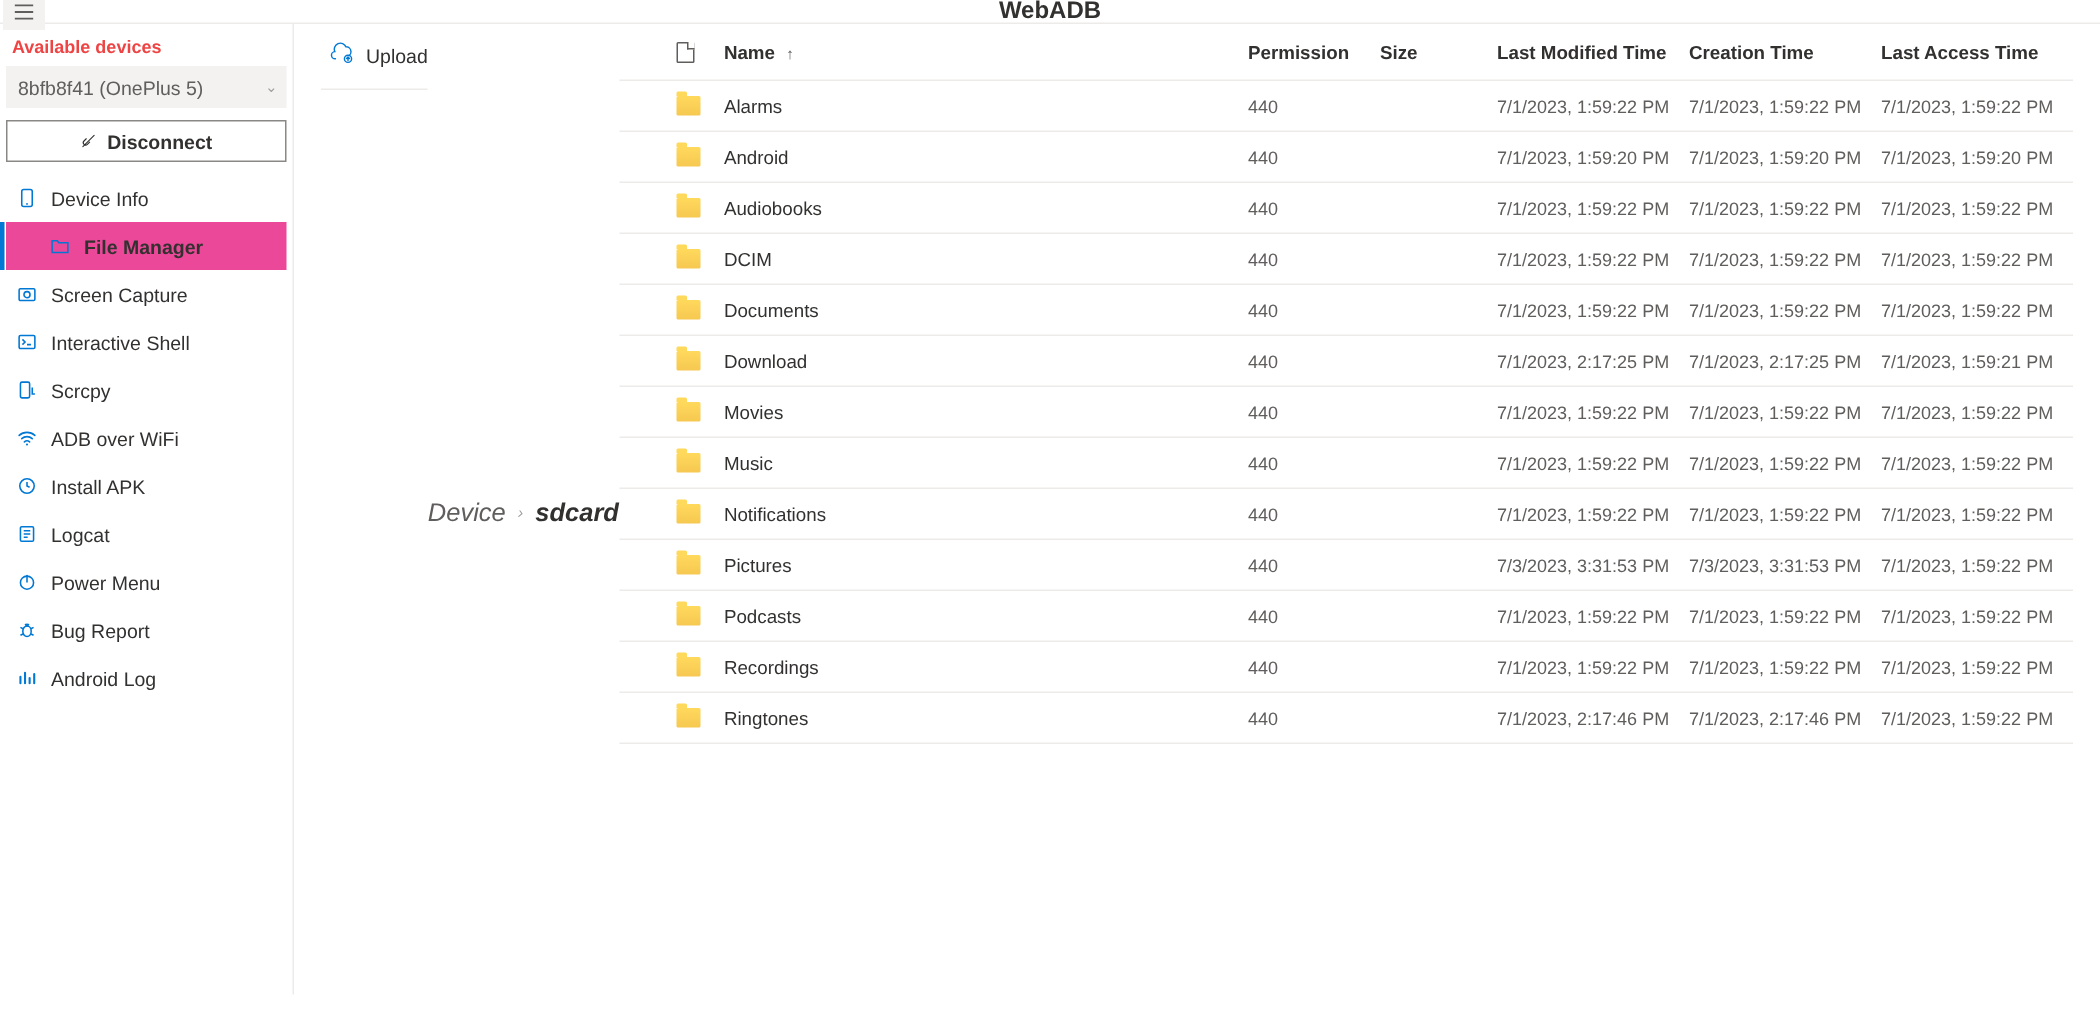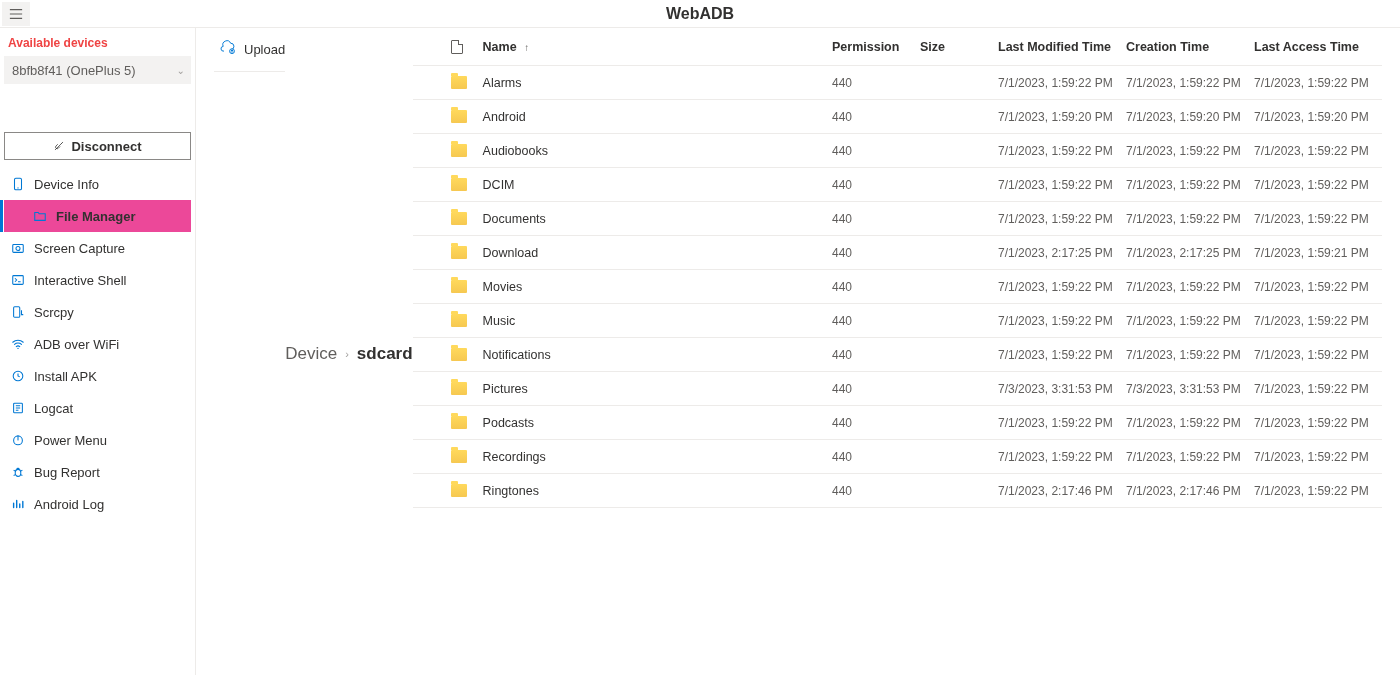--- a/index.html
+++ b/index.html
@@ -8,21 +8,21 @@
       font-size: 13px;
       color: #323130;
       background: #fff;
       width: 1400px;
       height: 675px;
       overflow: hidden;
     }
 
     
     .header {
-      height: 28px;
+      height: 16px;
       border-bottom: 1px solid #edebe9;
       display: flex;
       align-items: center;
       position: relative;
     }
     .hamburger {
       width: 28px;
       height: 24px;
       margin-left: 2px;
       background: #f3f2f1;
@@ -84,21 +84,20 @@
       background: #fff;
       color: #323130;
       font-size: 13px;
       font-weight: 600;
       display: flex;
       align-items: center;
       justify-content: center;
       gap: 6px;
       cursor: pointer;
       margin-bottom: 8px;
-      margin-top: 40px;
     }
     .nav-list { list-style: none; }
     .nav-item {
       height: 32px;
       display: flex;
       align-items: center;
       gap: 8px;
       padding: 0 6px;
       color: #323130;
       cursor: pointer;
@@ -151,20 +150,21 @@
       font-size: 13px;
       cursor: pointer;
     }
     .upload-icon { color: #0078d4; }
 
     .breadcrumb {
       display: flex;
       align-items: center;
       gap: 8px;
       padding: 20px 0 16px 0;
+      font-style: italic;
     }
     .breadcrumb .crumb {
       font-size: 17px;
       color: #605e5c;
       cursor: pointer;
     }
     .breadcrumb .crumb.current {
       font-weight: 600;
       color: #323130;
     }

